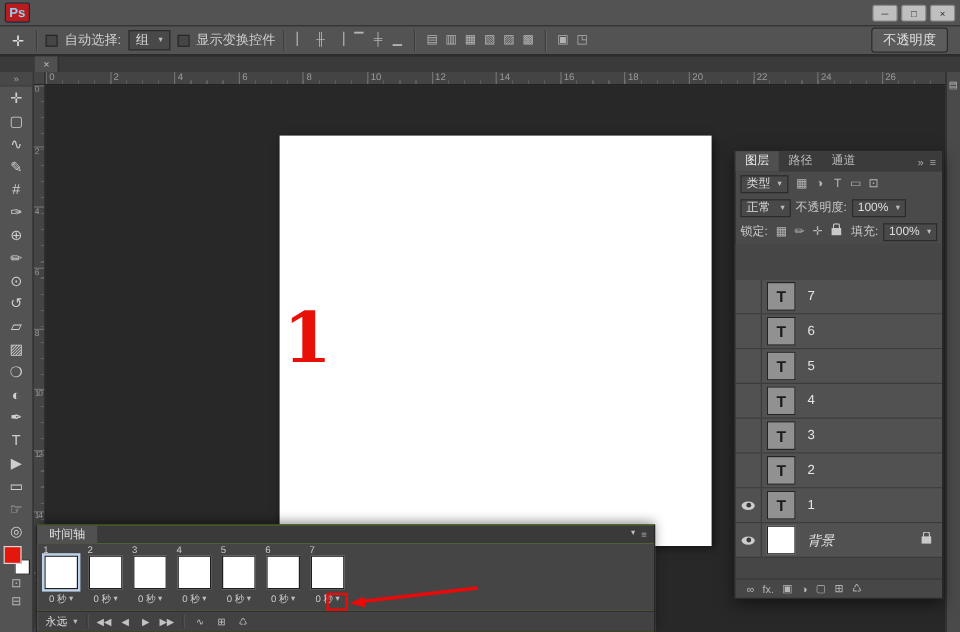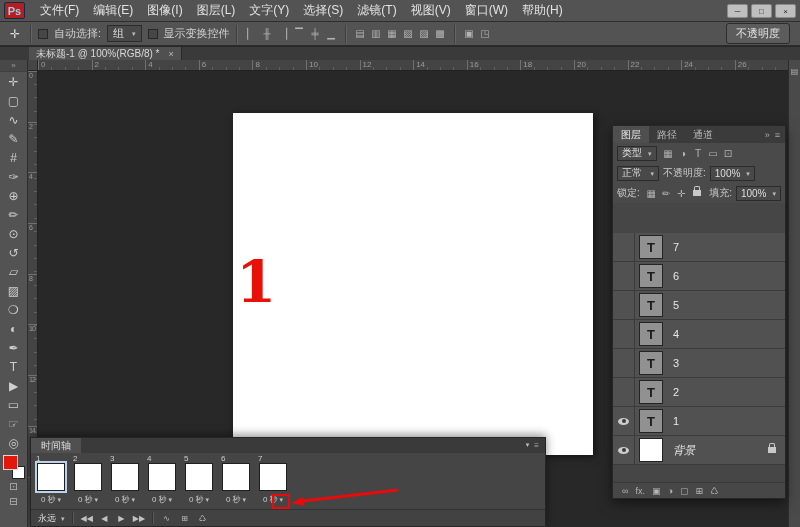--- a/index.html
+++ b/index.html
@@ -111,33 +111,20 @@
   .wm-domain{position:absolute;right:30px;bottom:27px;font-size:13px;font-style:italic;font-weight:bold}
   .wm-name{position:absolute;right:16px;bottom:7px;font-size:15px;letter-spacing:3px}
 </style>
 </head>
 <body>
 
 <div class="app">
 
   <div class="menubar">
     <div class="ps-logo">Ps</div>
-    <ul class="menu-list">
-
-    <li class="menu-item">文件(F)</li>
-        <li class="menu-item">编辑(E)</li>
-        <li class="menu-item">图像(I)</li>
-        <li class="menu-item">图层(L)</li>
-        <li class="menu-item">文字(Y)</li>
-        <li class="menu-item">选择(S)</li>
-        <li class="menu-item">滤镜(T)</li>
-        <li class="menu-item">视图(V)</li>
-        <li class="menu-item">窗口(W)</li>
-        <li class="menu-item">帮助(H)</li>
-      </ul>
     <div class="win-controls">
 
     <span class="win-btn">─</span>
         <span class="win-btn">□</span>
         <span class="win-btn">×</span>
       </div>
   </div>
 
   <div class="optionsbar">
     <span class="ob-toolicon">✛</span>
@@ -174,21 +161,20 @@
     <span class="ob-icons">
 
     <span class="ob-icon">▣</span>
         <span class="ob-icon">◳</span>
       </span>
     <span class="workspace-btn">不透明度</span>
   </div>
 
   <div class="tabbar">
     <div class="doc-tab">
-      <span>未标题-1 @ 100%(RGB/8) *</span>
       <span class="tab-close">×</span>
     </div>
   </div>
 
   <div class="ruler-corner"></div>
   <div class="ruler-top">
 
   <span class="rt-cell">0</span>
       <span class="rt-cell">2</span>
       <span class="rt-cell">4</span>

